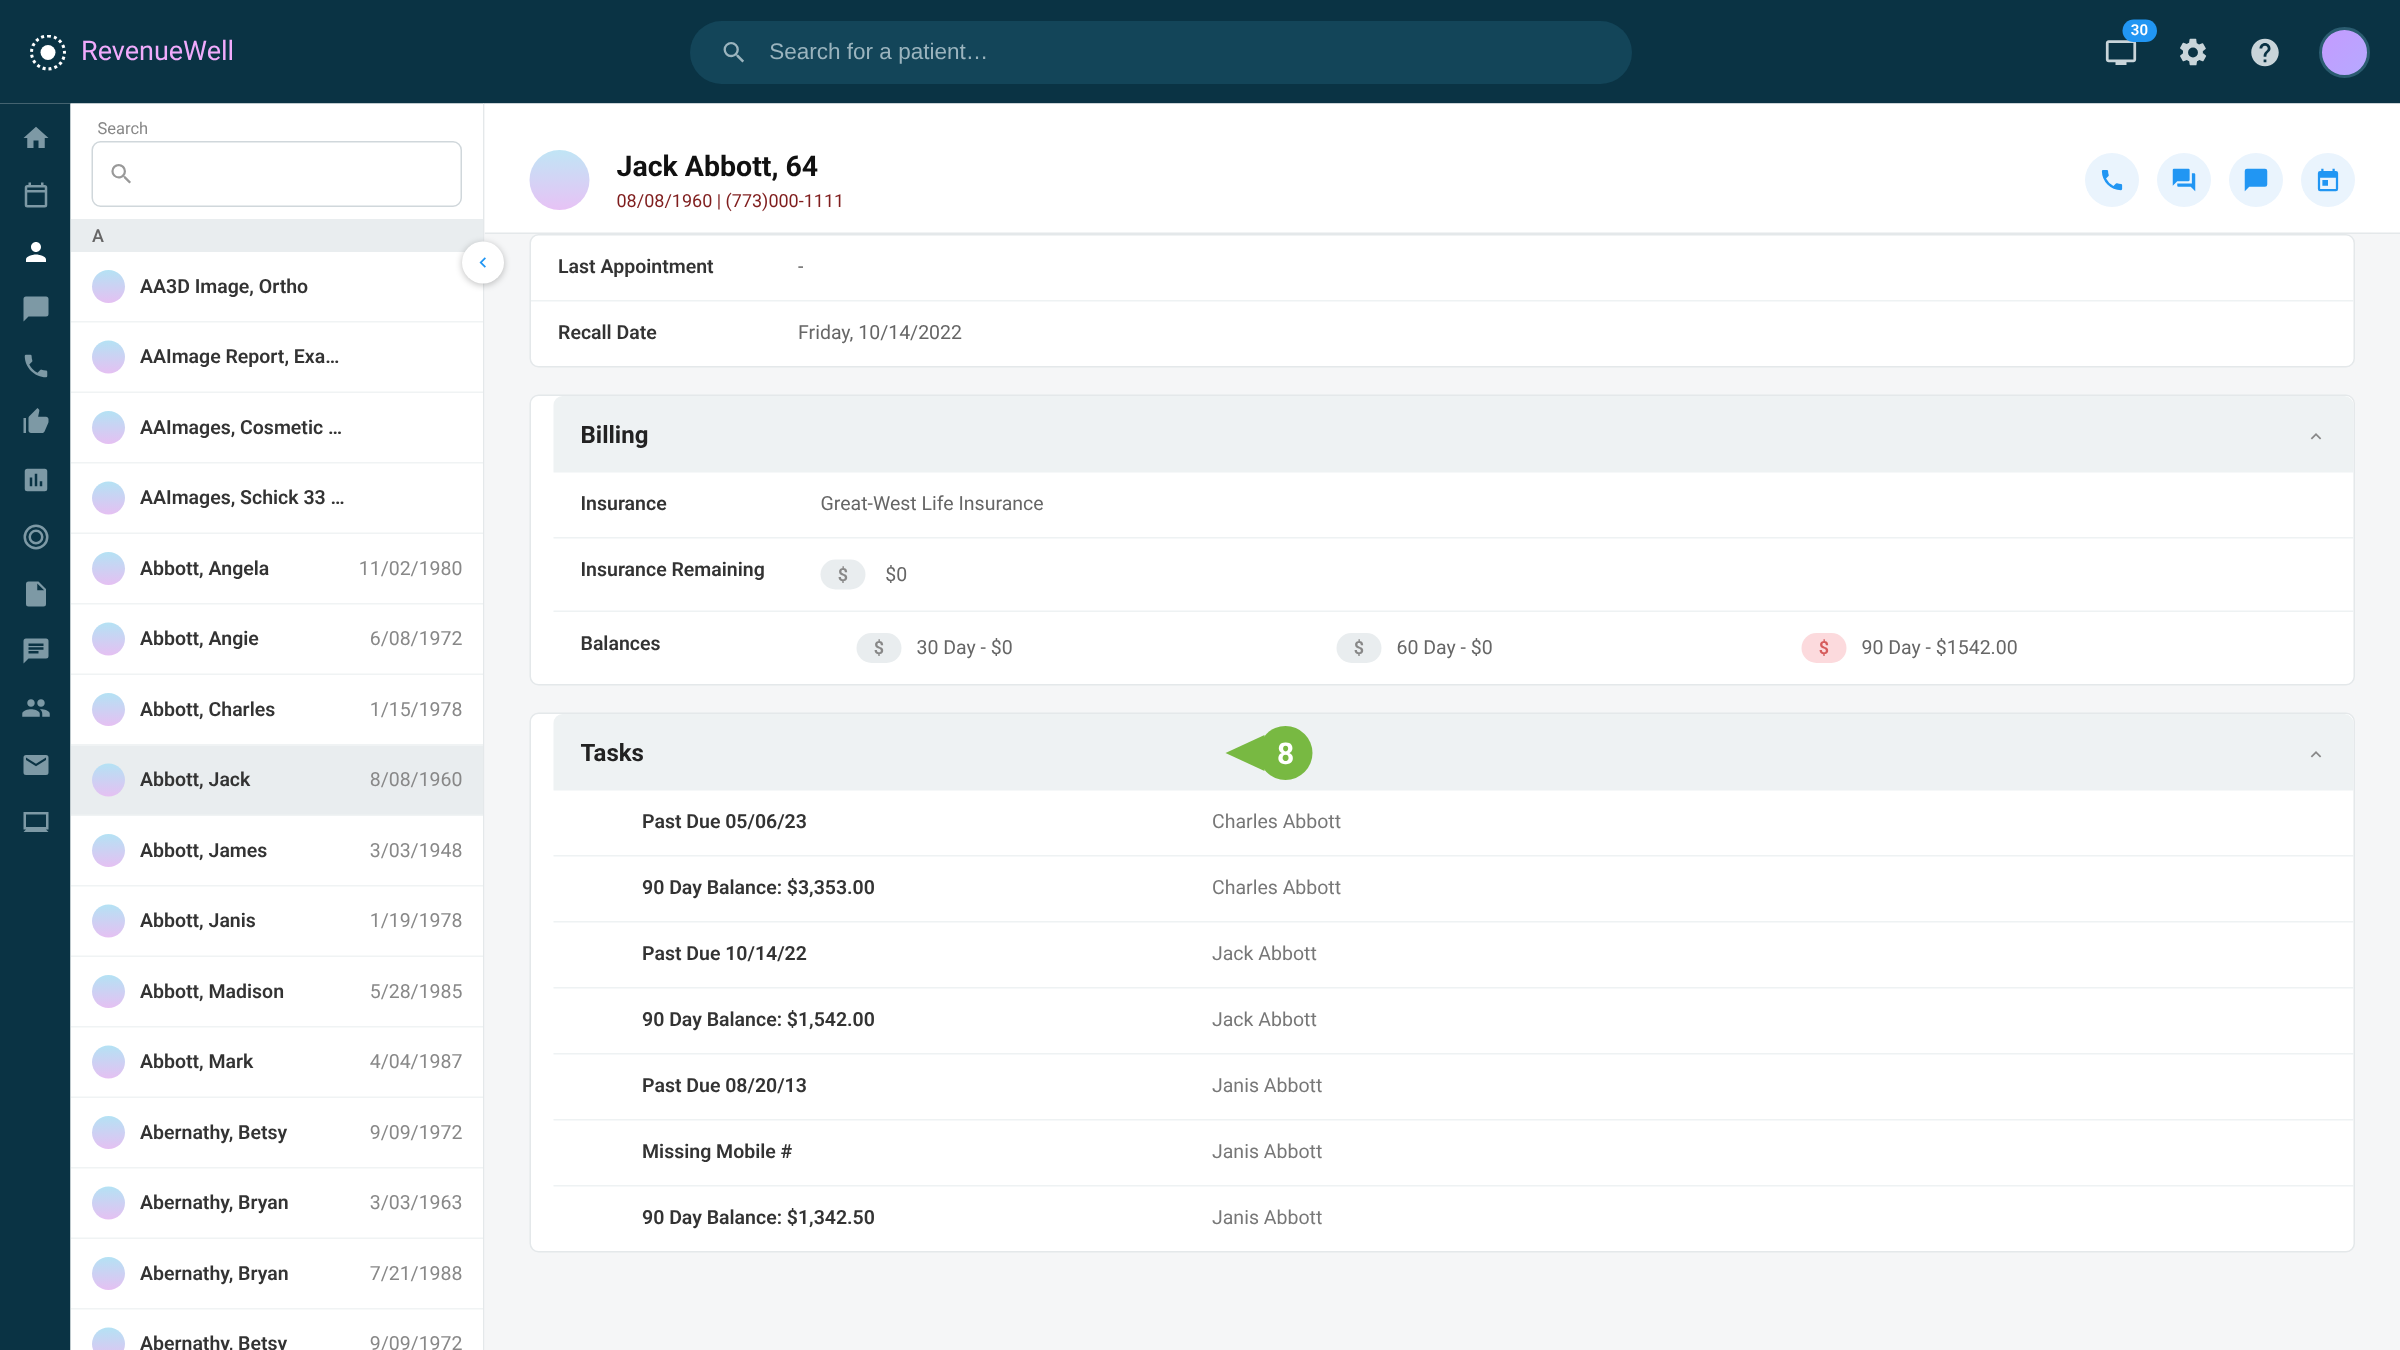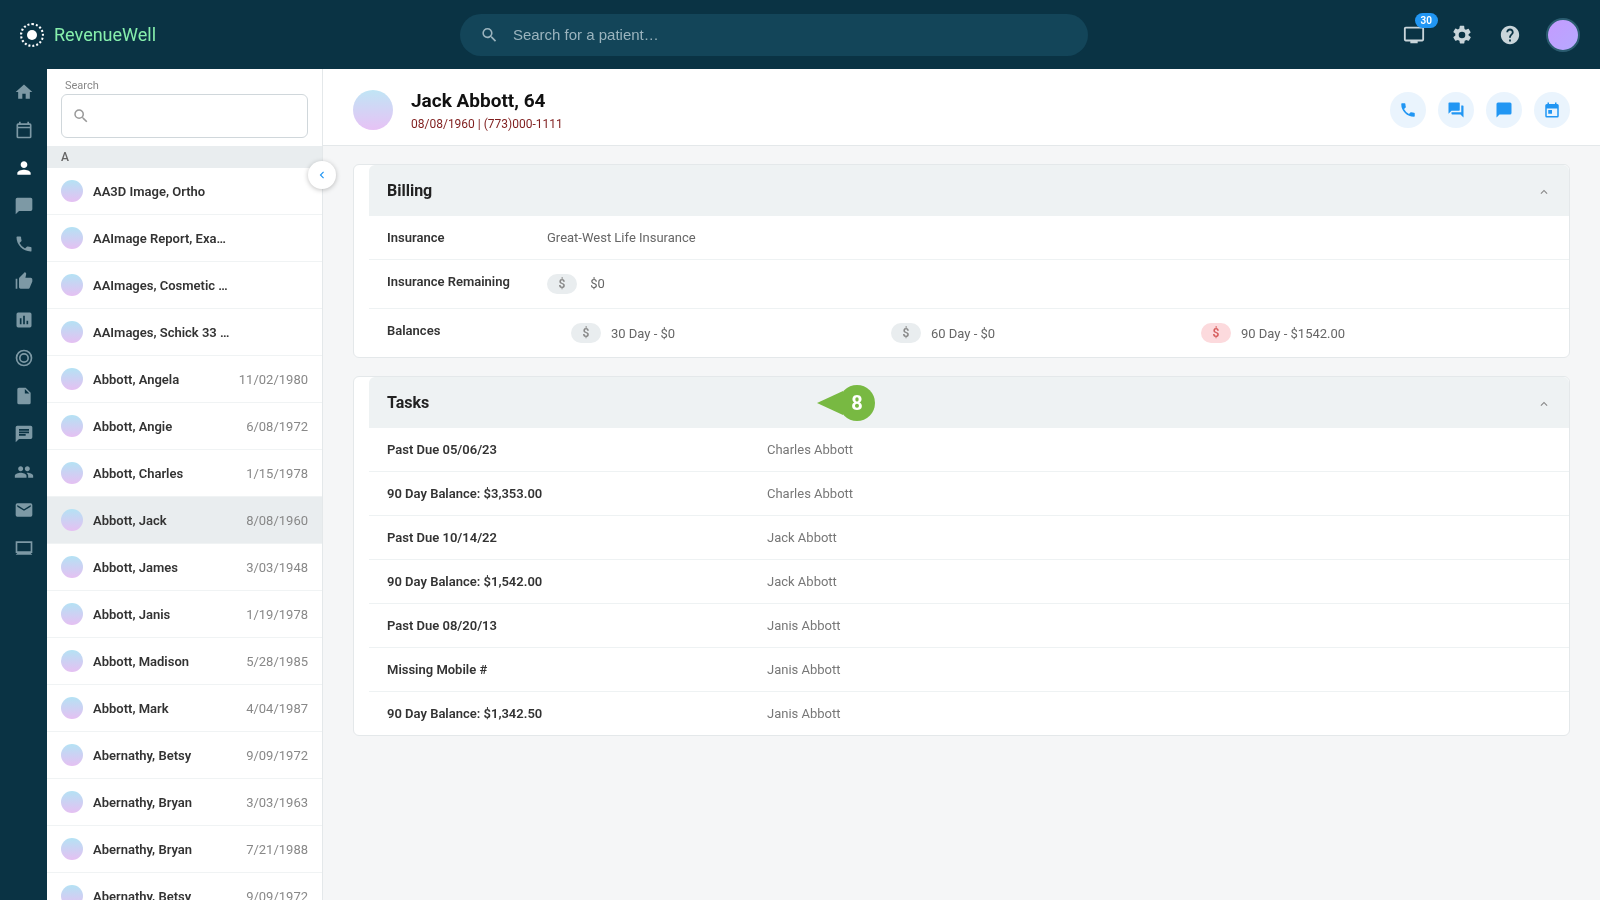--- a/index.html
+++ b/index.html
@@ -15,21 +15,21 @@
   height: 69px;
   background: #0a3344;
   display: flex;
   align-items: center;
   padding: 0 20px;
   position: relative;
 }
 .logo {
   display: flex;
   align-items: center;
-  color: #86efac;
+  color: #f0abfc;
   font-size: 18px;
   font-weight: 400;
 }
 .logo-icon {
   width: 24px;
   height: 24px;
   border: 2px dotted #fff;
   border-radius: 50%;
   margin-right: 10px;
   display: flex;
@@ -183,21 +183,21 @@
   position: absolute;
   left: 323px;
   top: 69px;
   right: 0;
   height: 831px;
   background: #f5f6f7;
   overflow-y: auto;
 }
 .patient-header {
   background: #fff;
-  padding: 20px 30px 14px 30px;
+  padding: 30px 30px 14px 30px;
   display: flex;
   align-items: center;
   border-bottom: 1px solid #e4e8ea;
 }
 .patient-header .big-avatar {
   width: 40px; height: 40px;
   border-radius: 50%;
   background: linear-gradient(180deg,#c0e5f5 0%,#e7c2f5 100%);
   margin-right: 18px;
 }
@@ -291,21 +291,21 @@
   border-bottom: 12px solid transparent;
   border-right: 26px solid #78b942;
 }
 .task-row {
   display: flex;
   padding: 14px 18px;
   border-bottom: 1px solid #eef2f3;
   font-size: 13px;
 }
 .task-row:last-child { border-bottom: none; }
-.task-desc { width: 380px; font-weight: 600; color: #333; }
+.task-desc { width: 380px; font-weight: 600; color: #333; margin-left: 41px; }
 .task-person { color: #777; }
 </style>
 </head>
 <body>
 
 <div class="top-header">
   <div class="logo">
     <span class="logo-icon">
         <span class="logo-icon-inner"></span>
       </span>
@@ -532,20 +532,30 @@
         </div>
       <div class="action-btn">
           <svg viewBox="0 0 24 24">
             <path d="M19 4h-1V2h-2v2H8V2H6v2H5a2 2 0 00-2 2v14a2 2 0 002 2h14a2 2 0 002-2V6a2 2 0 00-2-2zm0 16H5V10h14v10zM7 12h5v5H7z"></path>
           </svg>
         </div>
     </div>
   </div>
 
   <div class="content">
+    <div class="card">
+      <div class="info-row">
+        <div class="info-label">Last Appointment</div>
+        <div class="info-value">-</div>
+      </div>
+      <div class="info-row">
+        <div class="info-label">Recall Date</div>
+        <div class="info-value">Friday, 10/14/2022</div>
+      </div>
+    </div>
 
     <div class="card mt">
       <div class="card-header">
         <span>Billing</span>
         <span class="chev"><svg viewBox="0 0 24 24">
               <path d="M7.41 15.41L12 10.83l4.59 4.58L18 14l-6-6-6 6z"></path>
             </svg></span>
       </div>
       <div class="info-row">
         <div class="info-label">Insurance</div>

